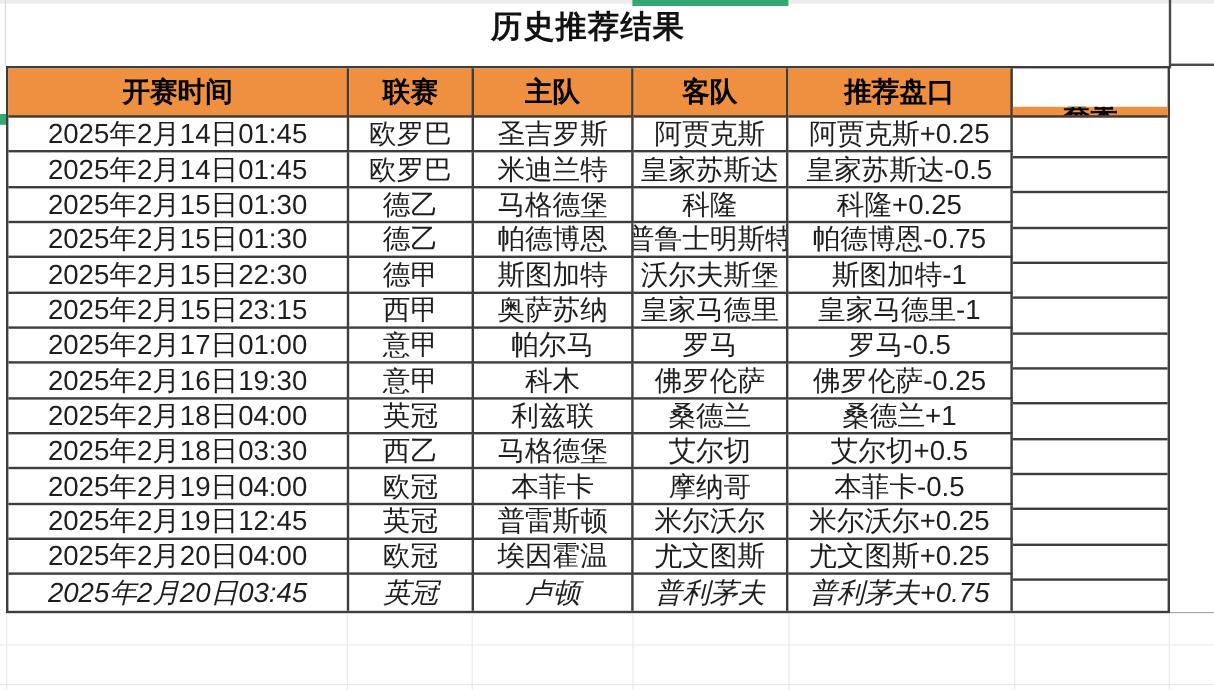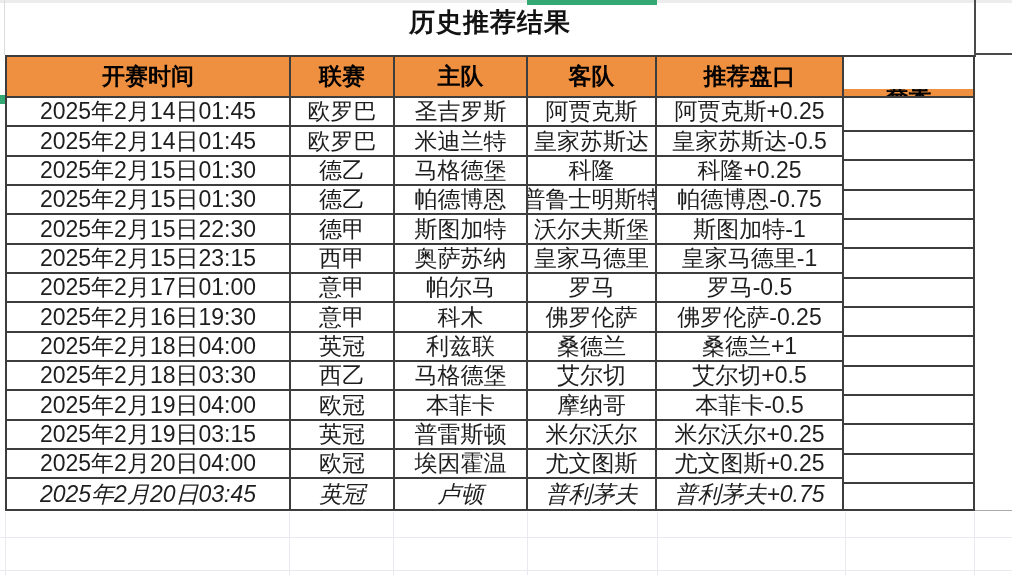--- a/index.html
+++ b/index.html
@@ -133,21 +133,21 @@
     <div class="td c2">马格德堡</div>
     <div class="td c3">艾尔切</div>
     <div class="td c4">艾尔切+0.5</div>
     <div class="td c5 res-red">红（1:1）</div>
     <div class="td c0">2025年2月19日04:00</div>
     <div class="td c1">欧冠</div>
     <div class="td c2">本菲卡</div>
     <div class="td c3">摩纳哥</div>
     <div class="td c4">本菲卡-0.5</div>
     <div class="td c5 res-black">黑（3:3）</div>
-    <div class="td c0">2025年2月19日03:15</div>
+    <div class="td c0">2025年2月19日12:45</div>
     <div class="td c1">英冠</div>
     <div class="td c2">普雷斯顿</div>
     <div class="td c3">米尔沃尔</div>
     <div class="td c4">米尔沃尔+0.25</div>
     <div class="td c5 res-red">红（1:1）</div>
     <div class="td c0">2025年2月20日04:00</div>
     <div class="td c1">欧冠</div>
     <div class="td c2">埃因霍温</div>
     <div class="td c3">尤文图斯</div>
     <div class="td c4">尤文图斯+0.25</div>

